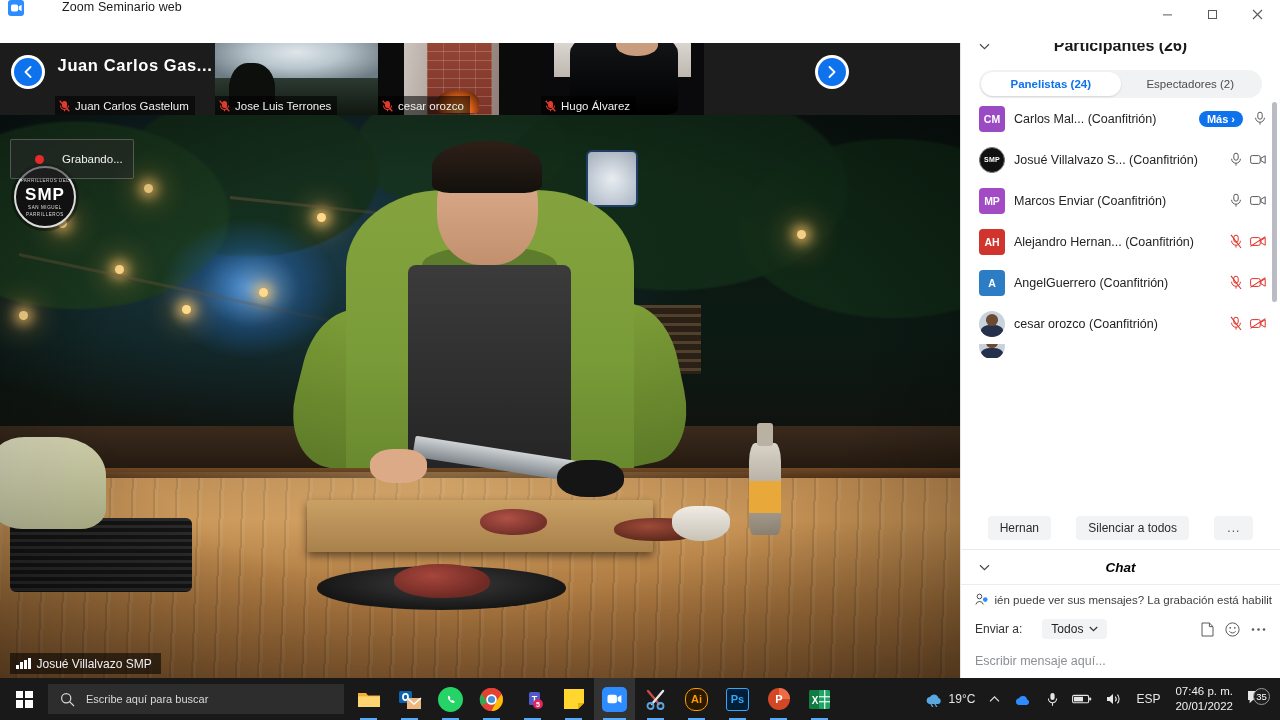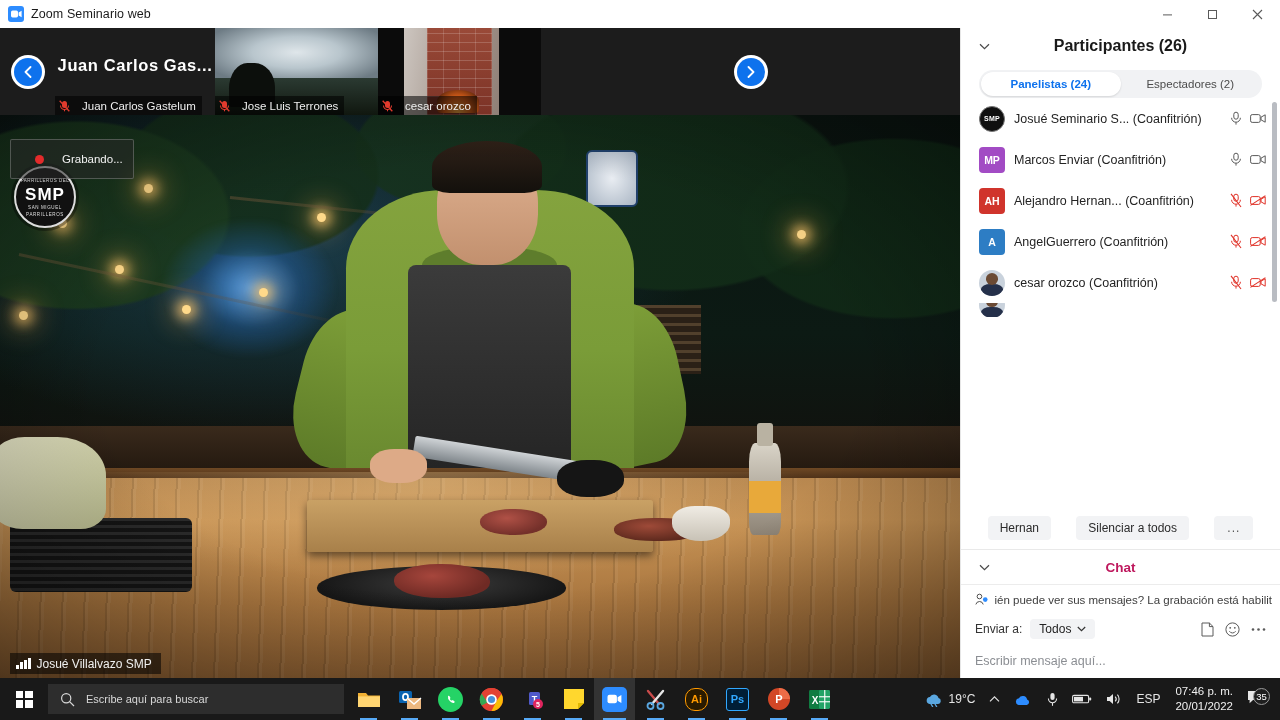--- a/index.html
+++ b/index.html
@@ -6,23 +6,23 @@
   * { margin:0; padding:0; box-sizing:border-box; }
   html, body {
     width:1280px; height:720px; overflow:hidden;
     font-family:"Liberation Sans", sans-serif;
     background:#000;
   }
   #app { position:relative; width:1280px; height:720px; }
 
   
   .titlebar {
-    position:absolute; left:0; top:0; width:1280px; height:28px;
-    background:#ffffff; display:flex; align-items:center;
-    padding-left:8px; z-index:40;
+    position:absolute; left:0; top:0; width:1280px; height:43px;
+    background:#ffffff; display:flex; align-items:flex-start;
+    padding-left:8px; z-index:40;gap:31px;
   }
   .tb-icon {
     width:16px; height:16px; border-radius:3px; background:#2d8cff;
     display:flex; align-items:center; justify-content:center; margin-right:7px;
   }
   .tb-icon svg { display:block; }
   .tb-title { font-size:12.5px; color:#1a1a1a; letter-spacing:.1px; }
   .wincontrols { margin-left:auto; display:flex; height:28px; }
   .wc {
     width:45px; height:28px; display:flex; align-items:center; justify-content:center;
@@ -55,21 +55,21 @@
   .thumb {
     position:relative; width:163px; height:87px; overflow:hidden;
     background:#222; flex:0 0 163px;
   }
   .thumb.active {
     flex:0 0 160px; width:160px; background:#1c1c1c;
     display:flex; align-items:center; justify-content:center;
   }
   .thumb .nametag {
     position:absolute; left:0; bottom:0; height:19px;
-    display:flex; align-items:center; gap:12px;
+    display:flex; align-items:center; gap:5px;
     background:rgba(0,0,0,.55); padding:0 6px 0 4px;
     font-size:11.5px; color:#efefef; white-space:nowrap;
     max-width:100%; overflow:hidden;
   }
   .micoff { width:11px; height:12px; flex:0 0 11px; }
   .activename {
     color:#fff; font-size:16.5px; font-weight:bold; letter-spacing:.6px;
     white-space:nowrap; text-align:center; width:100%;
     transform:translateY(-6px);
   }
@@ -391,37 +391,37 @@
   .pbtn {
     background:#f2f3f5; border-radius:4px; font-size:12px; color:#2b2b2b;
     padding:5px 12px;
   }
   .pbtn.dots { padding:5px 13px; letter-spacing:1px; color:#555; }
 
   .chat-head {
     flex:0 0 34px; display:flex; align-items:center; position:relative;
   }
   .chat-head .chev { left:18px; }
-  .chat-title { width:100%; text-align:center; font-size:13.5px; font-weight:bold; color:#be185d; }
+  .chat-title { width:100%; text-align:center; font-size:13.5px; font-weight:bold; color:#000000;font-style:italic; }
   .chatbody { flex:1 1 auto; position:relative; overflow:hidden; padding:8px 18px 0; }
   .bubble {
     display:inline-block; background:#e6f2fb; color:#1d1d1d;
     font-size:13px; border-radius:5px; padding:7px 14px; margin-left:22px;
   }
   .chat-sb {
     position:absolute; right:3px; bottom:6px; width:5px; height:40px;
     background:#b9bcc2; border-radius:3px;
   }
   .chat-notice {
     flex:0 0 30px; display:flex; align-items:center; gap:6px;
     padding:0 8px 0 14px; border-top:1px solid #ececec;
     font-size:11.5px; color:#3d3d3d; white-space:nowrap; overflow:hidden;
   }
   .chat-sendrow {
-    flex:0 0 30px; display:flex; align-items:center; padding:0 14px; gap:8px;
+    flex:0 0 30px; display:flex; align-items:center; padding:0 14px; gap:20px;
   }
   .sendlabel { font-size:12px; color:#333; }
   .sendsel {
     background:#f2f3f5; border-radius:4px; font-size:12px; color:#232323;
     padding:3px 9px; display:flex; align-items:center; gap:6px;
   }
   .sendicons { margin-left:auto; display:flex; align-items:center; gap:11px; color:#5a5a5a; }
   .chat-input {
     flex:0 0 34px; padding:0 14px; display:flex; align-items:center;
     font-size:12.5px; color:#8b8e93;
@@ -622,20 +622,36 @@
           <svg class="micoff" viewBox="0 0 11 12">
             <rect x="3" y="1" width="5" height="7" rx="2.5" fill="#e23b2e"></rect>
             <path d="M1.5 5.5 a4 4 0 0 0 8 0" stroke="#e23b2e" stroke-width="1.1" fill="none"></path>
             <path d="M5.5 9.5 V11.3" stroke="#e23b2e" stroke-width="1.1"></path>
             <path d="M0.7 0.7 L10.3 11.3" stroke="#e23b2e" stroke-width="1.3"></path>
           </svg>
           <span>cesar orozco</span>
         </span>
       </div>
 
+      <div class="thumb">
+        <div class="t3art">
+          <div class="t3wall"></div>
+            <div class="t3person"></div>
+            <div class="t3head"></div>
+        </div>
+        <span class="nametag">
+          <svg class="micoff" viewBox="0 0 11 12">
+            <rect x="3" y="1" width="5" height="7" rx="2.5" fill="#e23b2e"></rect>
+            <path d="M1.5 5.5 a4 4 0 0 0 8 0" stroke="#e23b2e" stroke-width="1.1" fill="none"></path>
+            <path d="M5.5 9.5 V11.3" stroke="#e23b2e" stroke-width="1.1"></path>
+            <path d="M0.7 0.7 L10.3 11.3" stroke="#e23b2e" stroke-width="1.3"></path>
+          </svg>
+          <span>Hugo Álvarez</span>
+        </span>
+      </div>
 
       <div class="nav-arrow" style="flex:1 1 auto;">
         <div class="arrow-btn">
           <div class="inner">
               <svg width="8" height="12" viewBox="0 0 8 12">
                 <path d="M1.5 1 L6.5 6 L1.5 11" stroke="#fff" stroke-width="1.8" fill="none" stroke-linecap="round" stroke-linejoin="round"></path>
               </svg>
             </div>
         </div>
       </div>
@@ -655,24 +671,39 @@
 
     <div class="tabs">
       <div class="tab sel">Panelistas (24)</div>
       <div class="tab">Espectadores (2)</div>
     </div>
 
 
     <div class="plist">
       <div class="plist-sb"></div>
 
+      <div class="prow">
+        <span class="avatar" style="background:#9a4bc4">CM</span>
+        <span class="pname">Carlos Mal...  (Coanfitrión)</span>
+        <span class="maspill">
+          <span>Más</span>
+            <span>›</span>
+        </span>
+        <span class="picons">
+          <svg width="12" height="15" viewBox="0 0 12 15">
+            <rect x="3.8" y="1.2" width="4.4" height="7" rx="2.2" stroke="#5a5a5a" stroke-width="1" fill="none"></rect>
+            <path d="M1.6 6.8 a4.4 4.4 0 0 0 8.8 0" stroke="#5a5a5a" stroke-width="1" fill="none"></path>
+            <path d="M6 11.2 V13.6" stroke="#5a5a5a" stroke-width="1"></path>
+          </svg>
+        </span>
+      </div>
 
       <div class="prow">
         <span class="avatar logo">SMP</span>
-        <span class="pname">Josué Seminario S...  (Coanfitrión)</span>
+        <span class="pname">Josué Villalvazo S...  (Coanfitrión)</span>
         <span class="picons">
           <svg width="12" height="15" viewBox="0 0 12 15">
             <rect x="3.8" y="1.2" width="4.4" height="7" rx="2.2" stroke="#5a5a5a" stroke-width="1" fill="none"></rect>
             <path d="M1.6 6.8 a4.4 4.4 0 0 0 8.8 0" stroke="#5a5a5a" stroke-width="1" fill="none"></path>
             <path d="M6 11.2 V13.6" stroke="#5a5a5a" stroke-width="1"></path>
           </svg>
           <svg width="16" height="11" viewBox="0 0 16 11">
             <rect x="0.6" y="1.6" width="9.6" height="7.8" rx="1.6" stroke="#5a5a5a" stroke-width="1" fill="none"></rect>
             <path d="M11 4.2 L15.2 1.8 V9.2 L11 6.8 Z" stroke="#5a5a5a" stroke-width="1" fill="none"></path>
           </svg>

